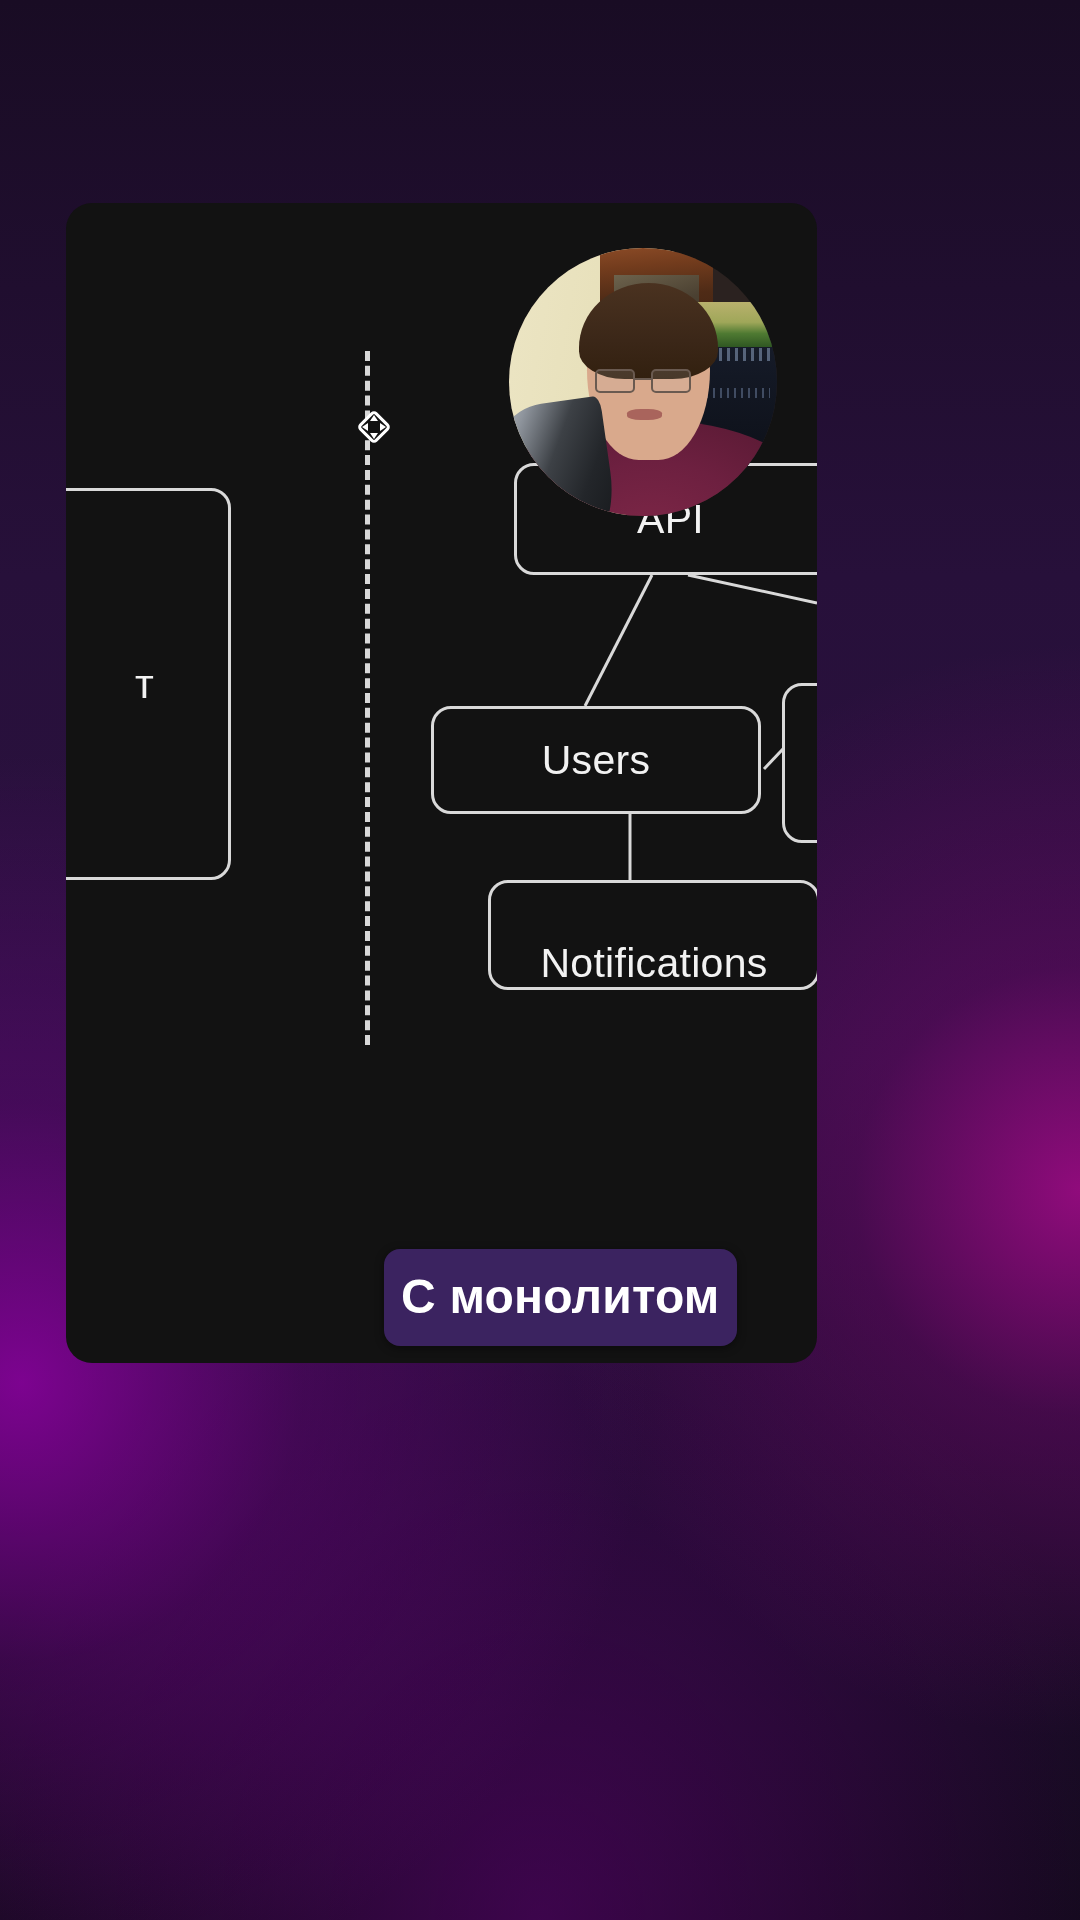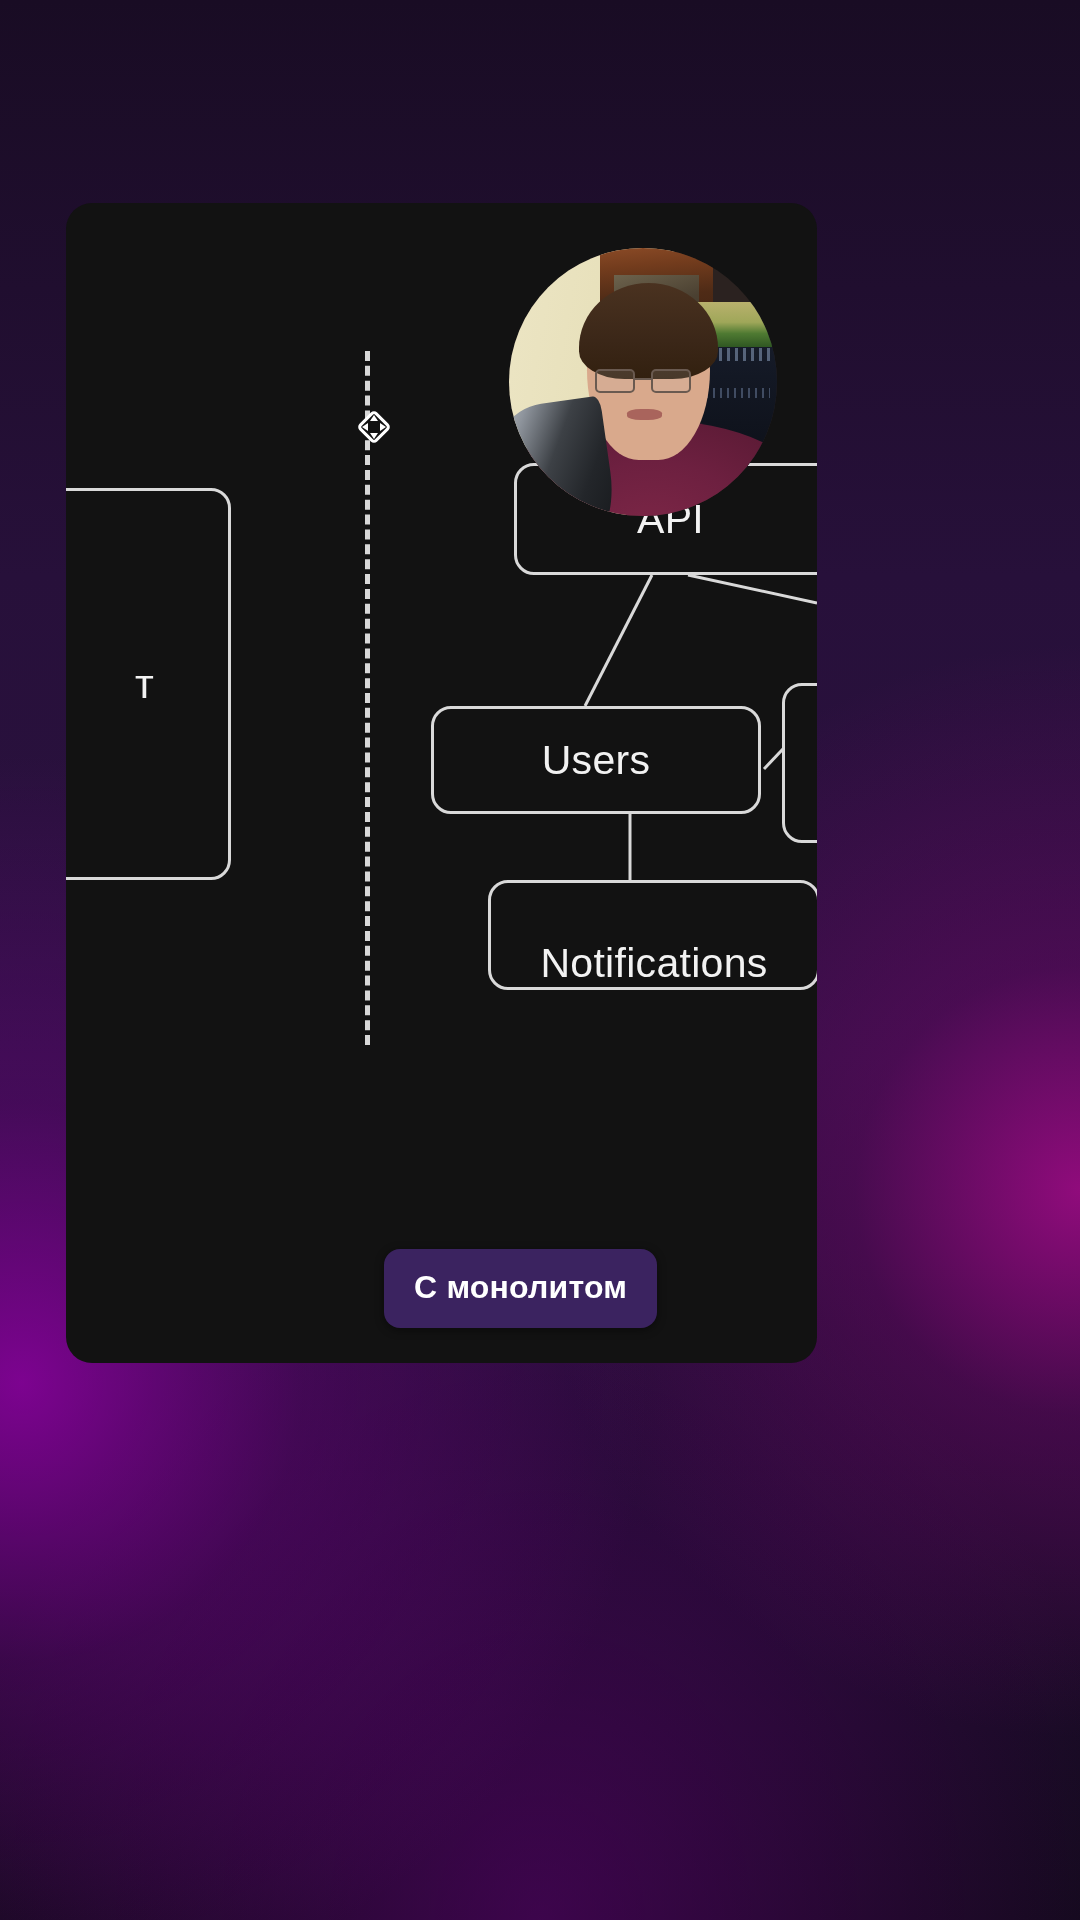--- a/index.html
+++ b/index.html
@@ -181,25 +181,25 @@
   #move-cursor {
     position:absolute;
     left:286px; top:202px;
     width:44px; height:44px;
   }
 
   
   #badge {
     position:absolute;
     left:318px; top:1046px;
-    padding:20px 30px 22px;
+    padding:20px 17px 22px;
     background:#3b2360;
     border-radius:16px;
     color:#ffffff;
-    font-size:32px;
+    font-size:48px;
     font-weight:700;
     letter-spacing:0.2px;
     white-space:nowrap;
     box-shadow:0 2px 10px rgba(0,0,0,.45);
   }
 </style>
 </head>
 <body>
 
 <div id="stage">

